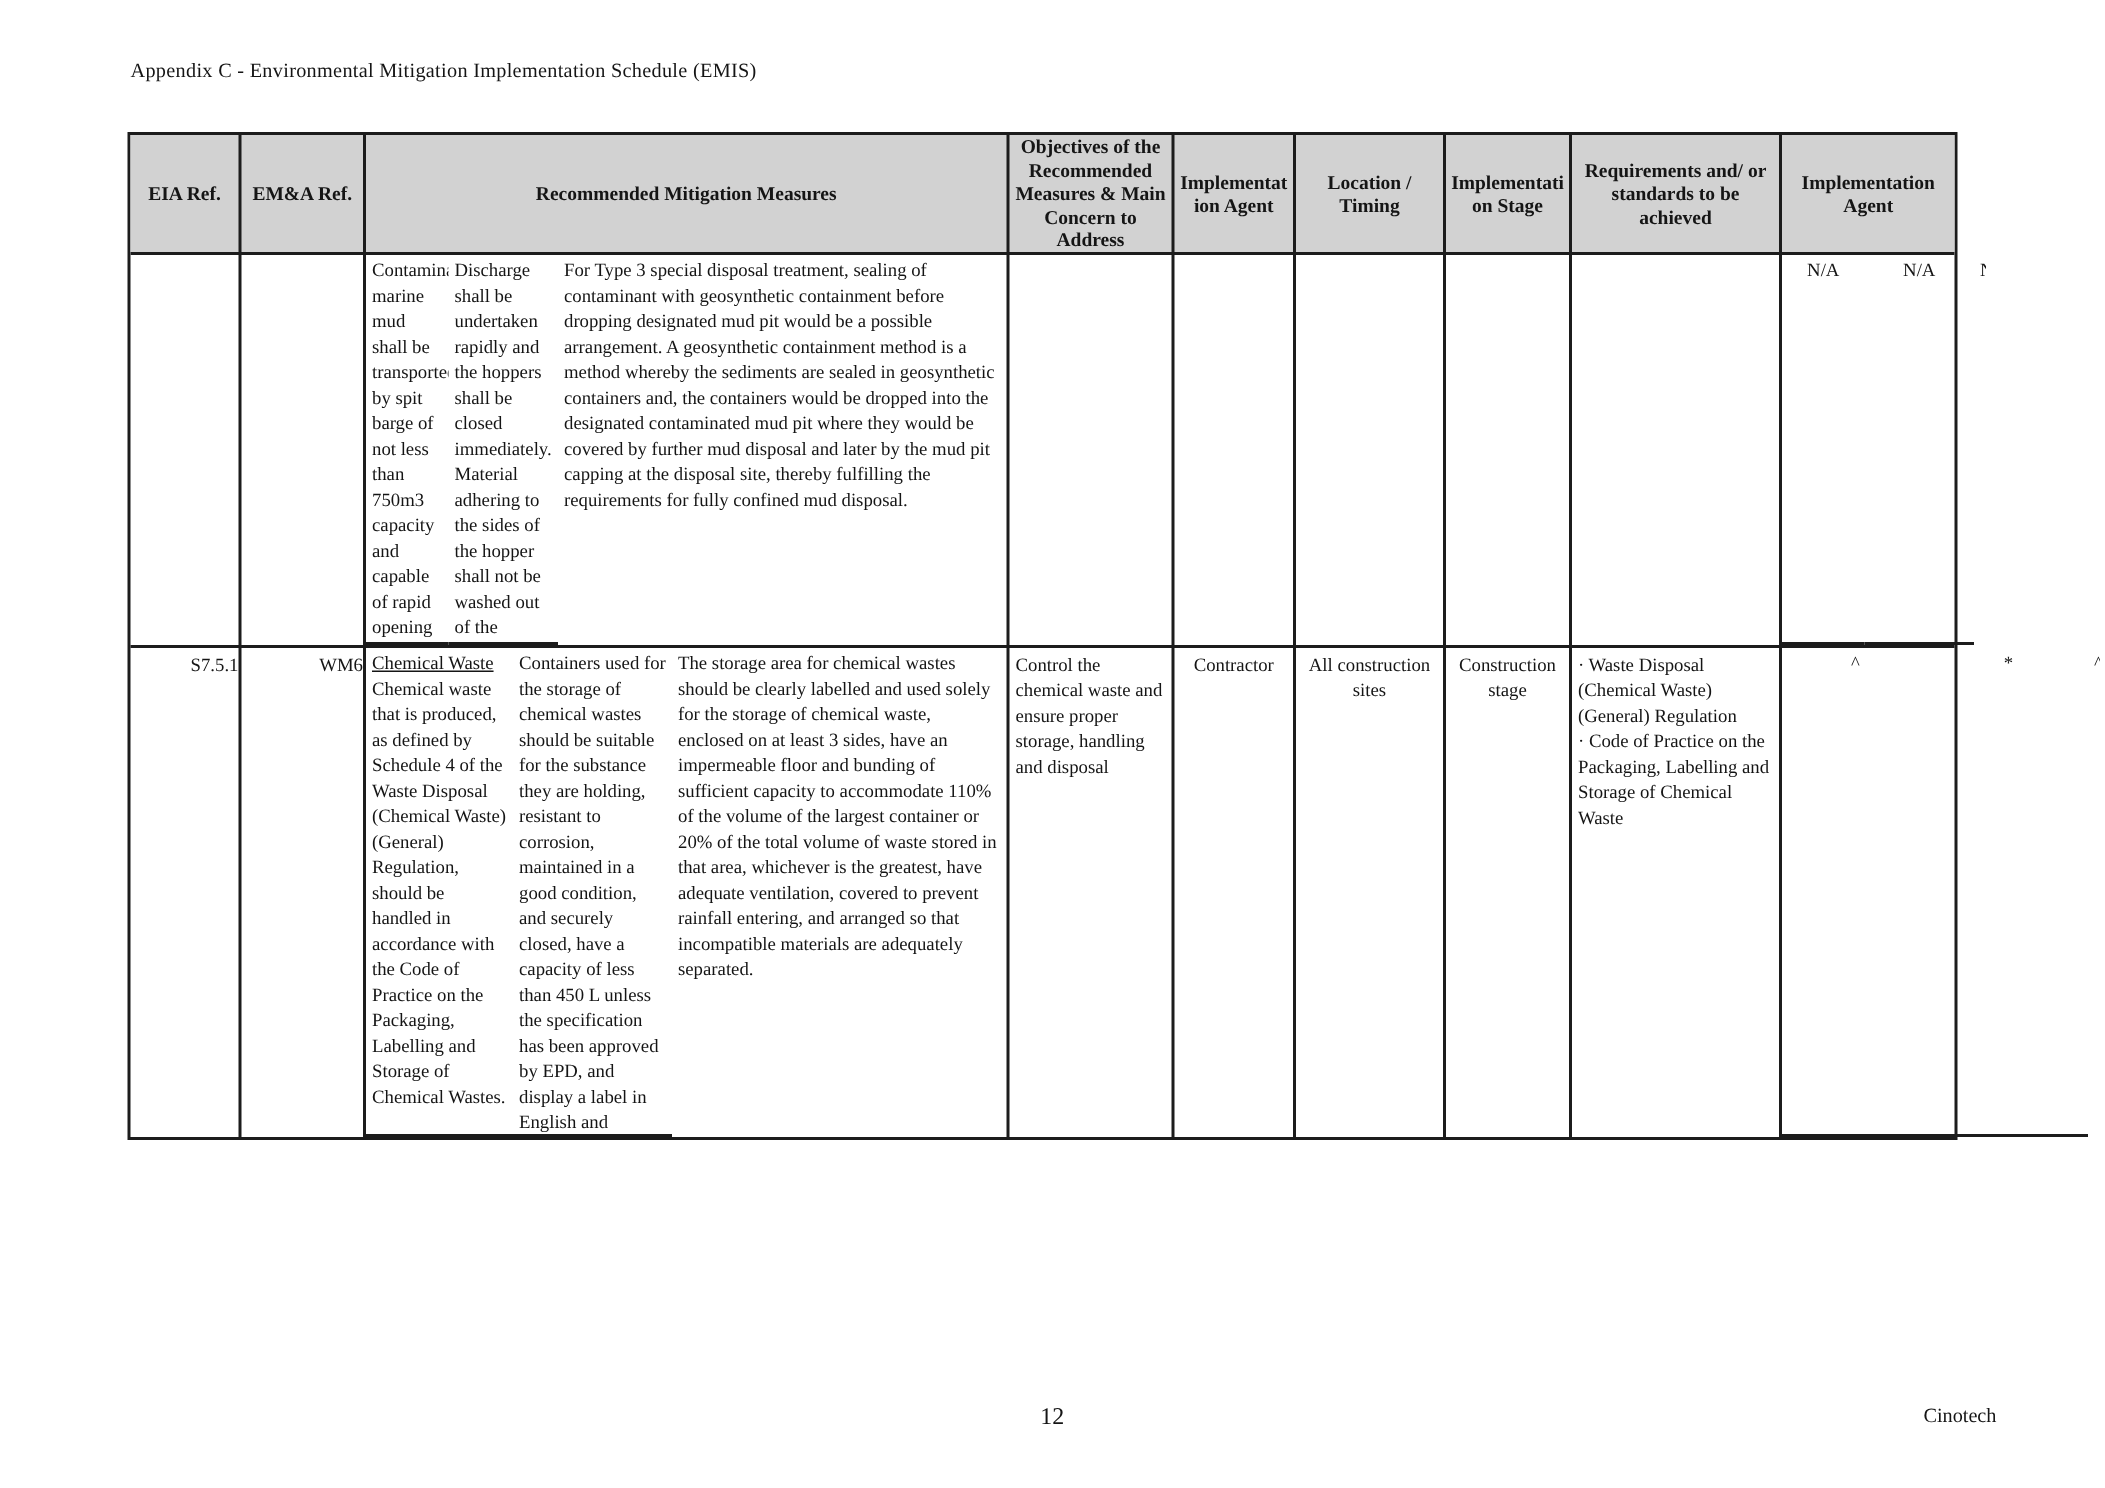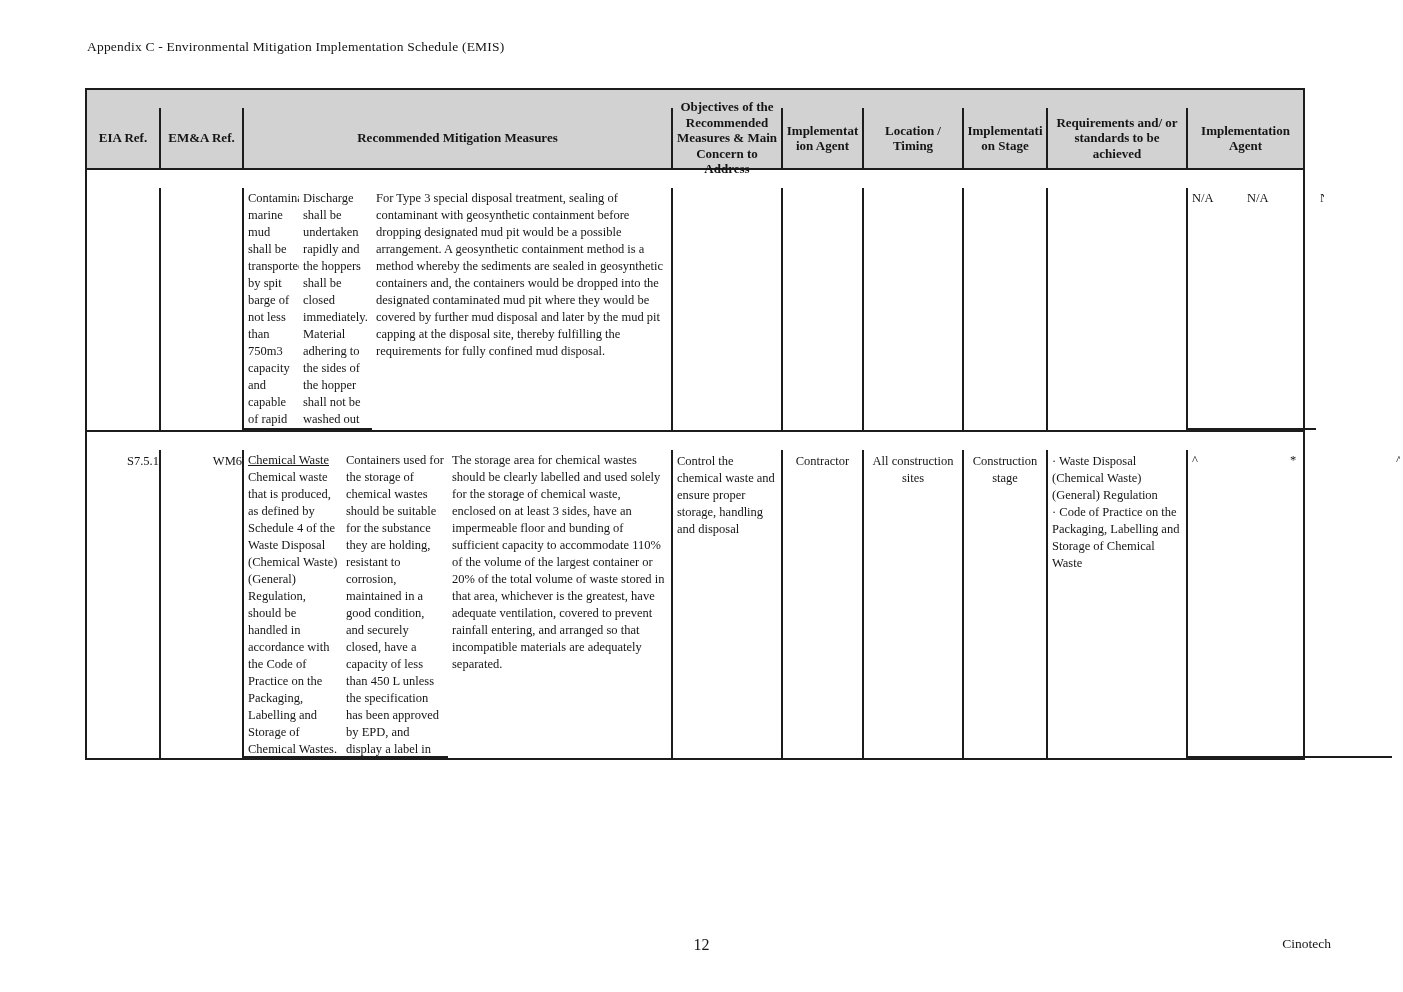--- a/index.html
+++ b/index.html
@@ -15,41 +15,41 @@
     position:absolute; left:85px; top:88px; width:1220px;
     border:2px solid #1c1c1c;
   }
   .trow { display:flex; align-items:stretch; }
   .thead { background:#d2d2d2; border-bottom:2px solid #1c1c1c; height:80px; }
   .thead .col {
     display:flex; align-items:center; justify-content:center; text-align:center;
     font-weight:bold; font-size:13px; line-height:15.5px; padding:1px 3px;
     overflow-wrap:break-word; word-break:break-word;
   }
-  .col { border-right:2px solid #1c1c1c; min-width:0;margin-top:18px; }
+  .col { border-right:2px solid #1c1c1c; min-width:0; }
   .col:last-child { border-right:none; }
   .c1 { flex:0 0 74px; }
   .c2 { flex:0 0 83px; }
   .c3 { flex:0 0 429px; }
   .c4 { flex:0 0 110px; }
   .c5 { flex:0 0 81px; }
   .c6 { flex:0 0 100px; }
   .c7 { flex:0 0 84px; }
   .c8 { flex:0 0 140px; }
   .c9 { flex:0 0 115px; }
   .block1 { height:262px; border-bottom:2px solid #1c1c1c; }
   .block2 { height:326px; }
   .cell-stack { display:flex; }
   .subcell {
     border-bottom:2px solid #1c1c1c; padding:2px 4px 1px 4px;
     font-size:12.5px; line-height:17px; overflow:hidden;
   }
   .subcell:last-child { border-bottom:none; flex:1 1 auto; }
   .measure-underline { text-decoration:underline; }
-  .status-cell { text-align:left; font-size:12.5px; line-height:15px; padding-top:3px; }
+  .status-cell { text-align:center; font-size:12.5px; line-height:15px; padding-top:3px; }
   .ref-cell { text-align:right; font-size:12.5px; line-height:17px; padding-top:3px; }
   .plain-cell { font-size:12.5px; line-height:17px; padding:3px 4px; }
   .center-cell { text-align:center; }
   .preline { white-space:pre-line; }
   .footer-pagenum {
     position:absolute; left:0; right:0; top:936px; text-align:center; font-size:16px;
   }
   .footer-company {
     position:absolute; right:72px; top:936px; font-size:13.5px;
   }

